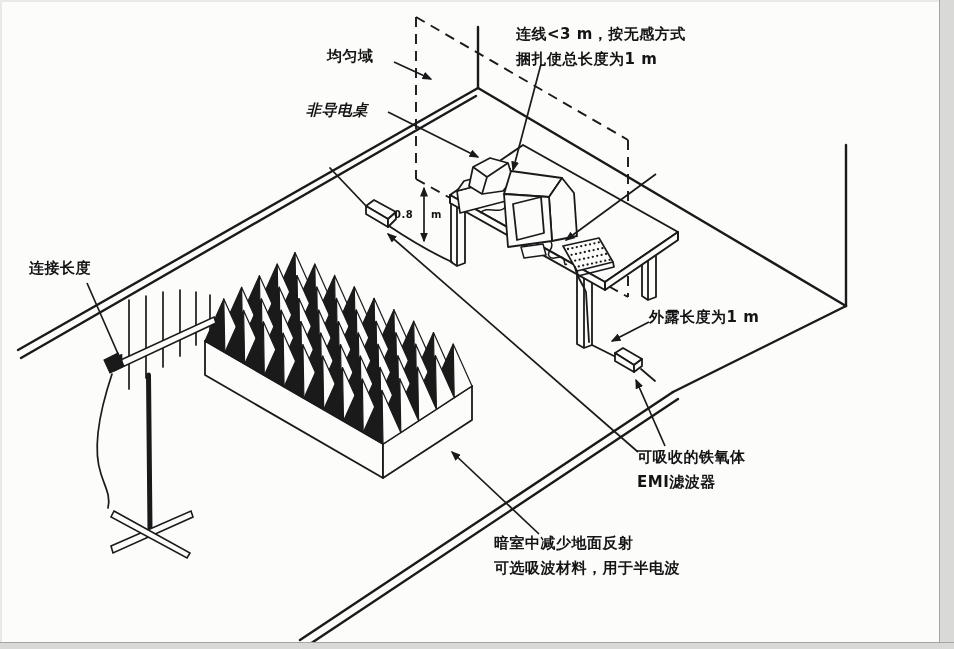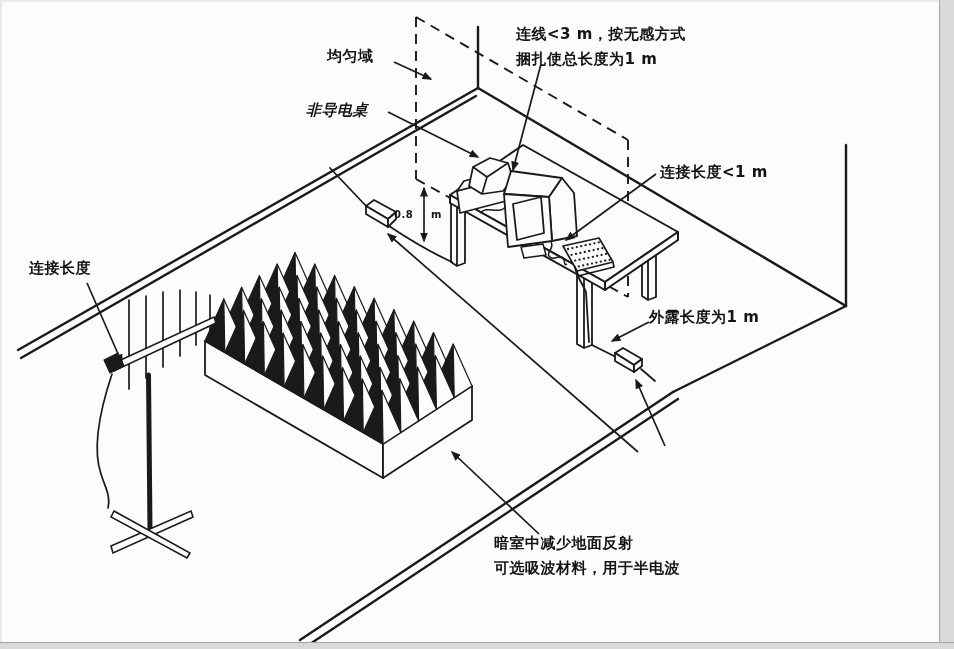--- a/index.html
+++ b/index.html
@@ -276,29 +276,32 @@
   </svg>
 
   <div class="lbl" style="left:327px; top:44px;">均匀域</div>
   <div class="lbl" style="left:306px; top:98px;font-style:italic;">非导电桌</div>
 
   <div class="lbl" style="left:516px; top:22px;">
     <div>连线&lt;3 m，按无感方式</div>
     <div>捆扎使总长度为1 m</div>
   </div>
 
-  <div class="lbl" style="left:660px; top:160px;">连接长度&lt;1 m</div>
 
   <div class="lbl small" style="left:394px; top:202px;">0.8</div>
   <div class="lbl small" style="left:431px; top:202px;">m</div>
 
   <div class="lbl" style="left:649px; top:305px;">
     <div>外露长度为1 m</div>
   </div>
 
+  <div class="lbl" style="left:637px; top:445px;">
+    <div>可吸收的铁氧体</div>
+    <div>EMI滤波器</div>
+  </div>
 
   <div class="lbl" style="left:494px; top:531px;">
     <div>暗室中减少地面反射</div>
     <div>可选吸波材料，用于半电波</div>
   </div>
 
   <div class="lbl" style="left:29px; top:256px;">连接长度</div>
 
   <div class="edge-right"></div>
   <div class="edge-bottom"></div>

